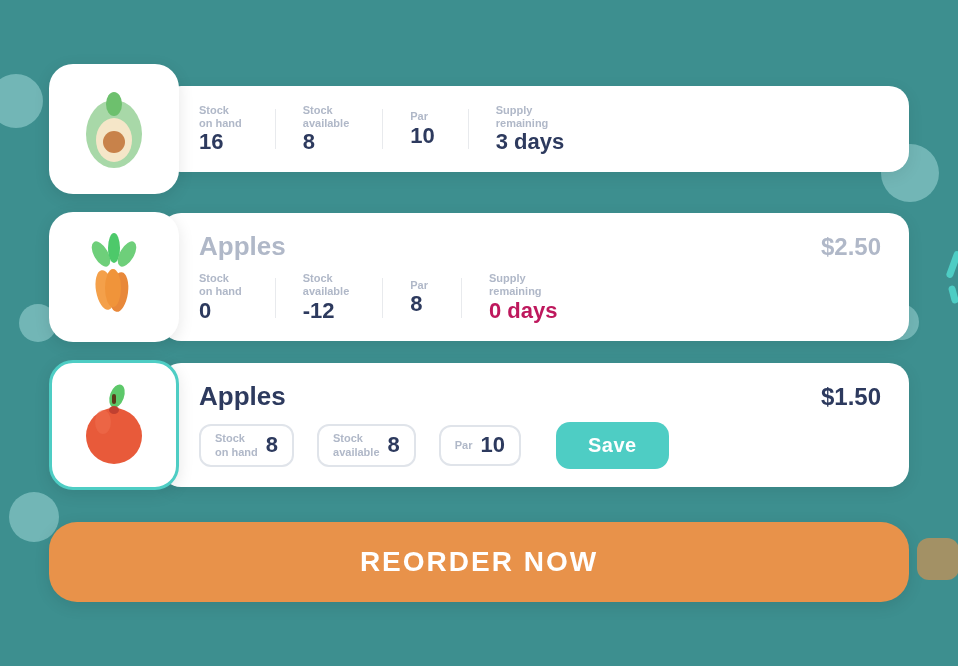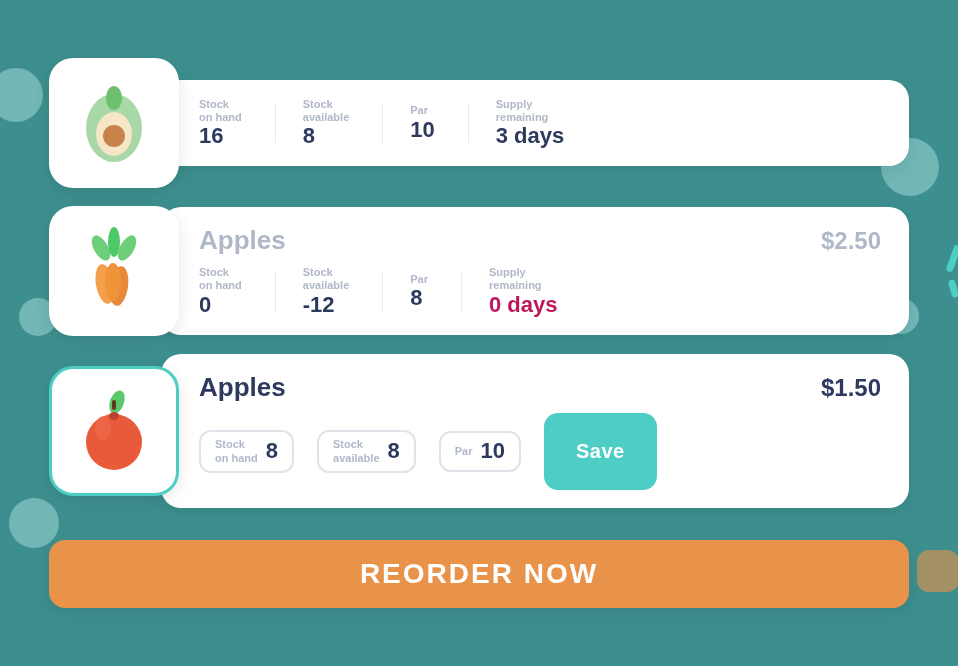--- a/index.html
+++ b/index.html
@@ -155,33 +155,34 @@
       font-weight: 800;
     }
 
     .save-btn {
       background: #4ecdc4;
       color: #fff;
       font-size: 20px;
       font-weight: 800;
       border: none;
       border-radius: 14px;
-      padding: 27px 32px;
+      padding: 12px 32px;
       cursor: pointer;
       letter-spacing: 0.5px;
+      margin-left: 12px;
     }
 
     .reorder-btn {
       background: #e8924a;
       color: #fff;
       font-size: 28px;
       font-weight: 900;
       border: none;
-      border-radius: 16px;
-      padding: 18px 0;
+      border-radius: 28px;
+      padding: 24px 0;
       cursor: pointer;
       letter-spacing: 2px;
       text-align: center;
       width: 100%;
       margin-top: 6px;
       box-shadow: 0 4px 16px rgba(0,0,0,0.10);
     }
 
     .reorder-wrap {
       position: relative;

